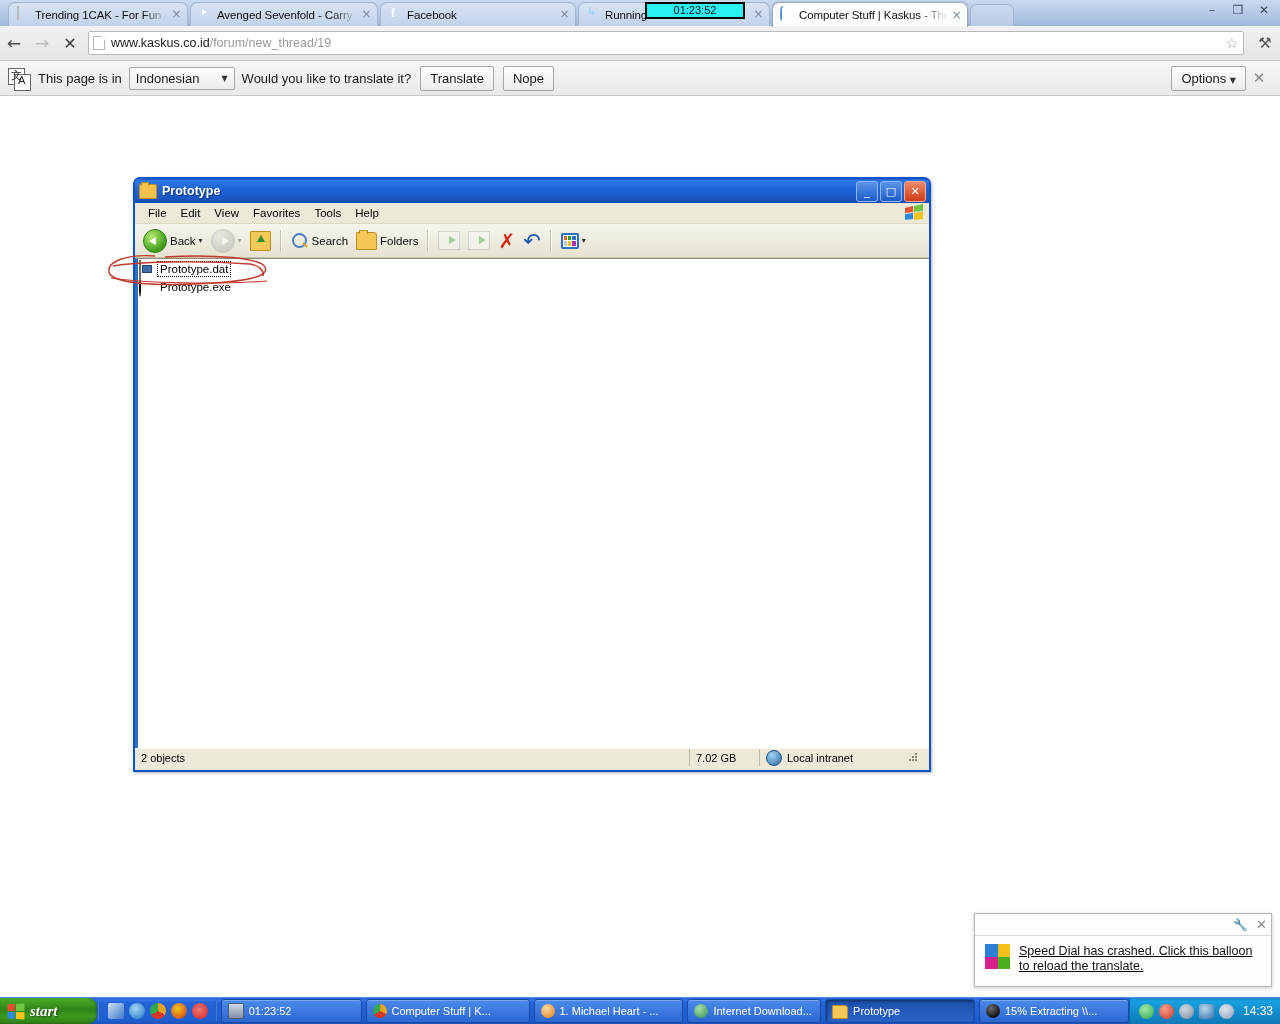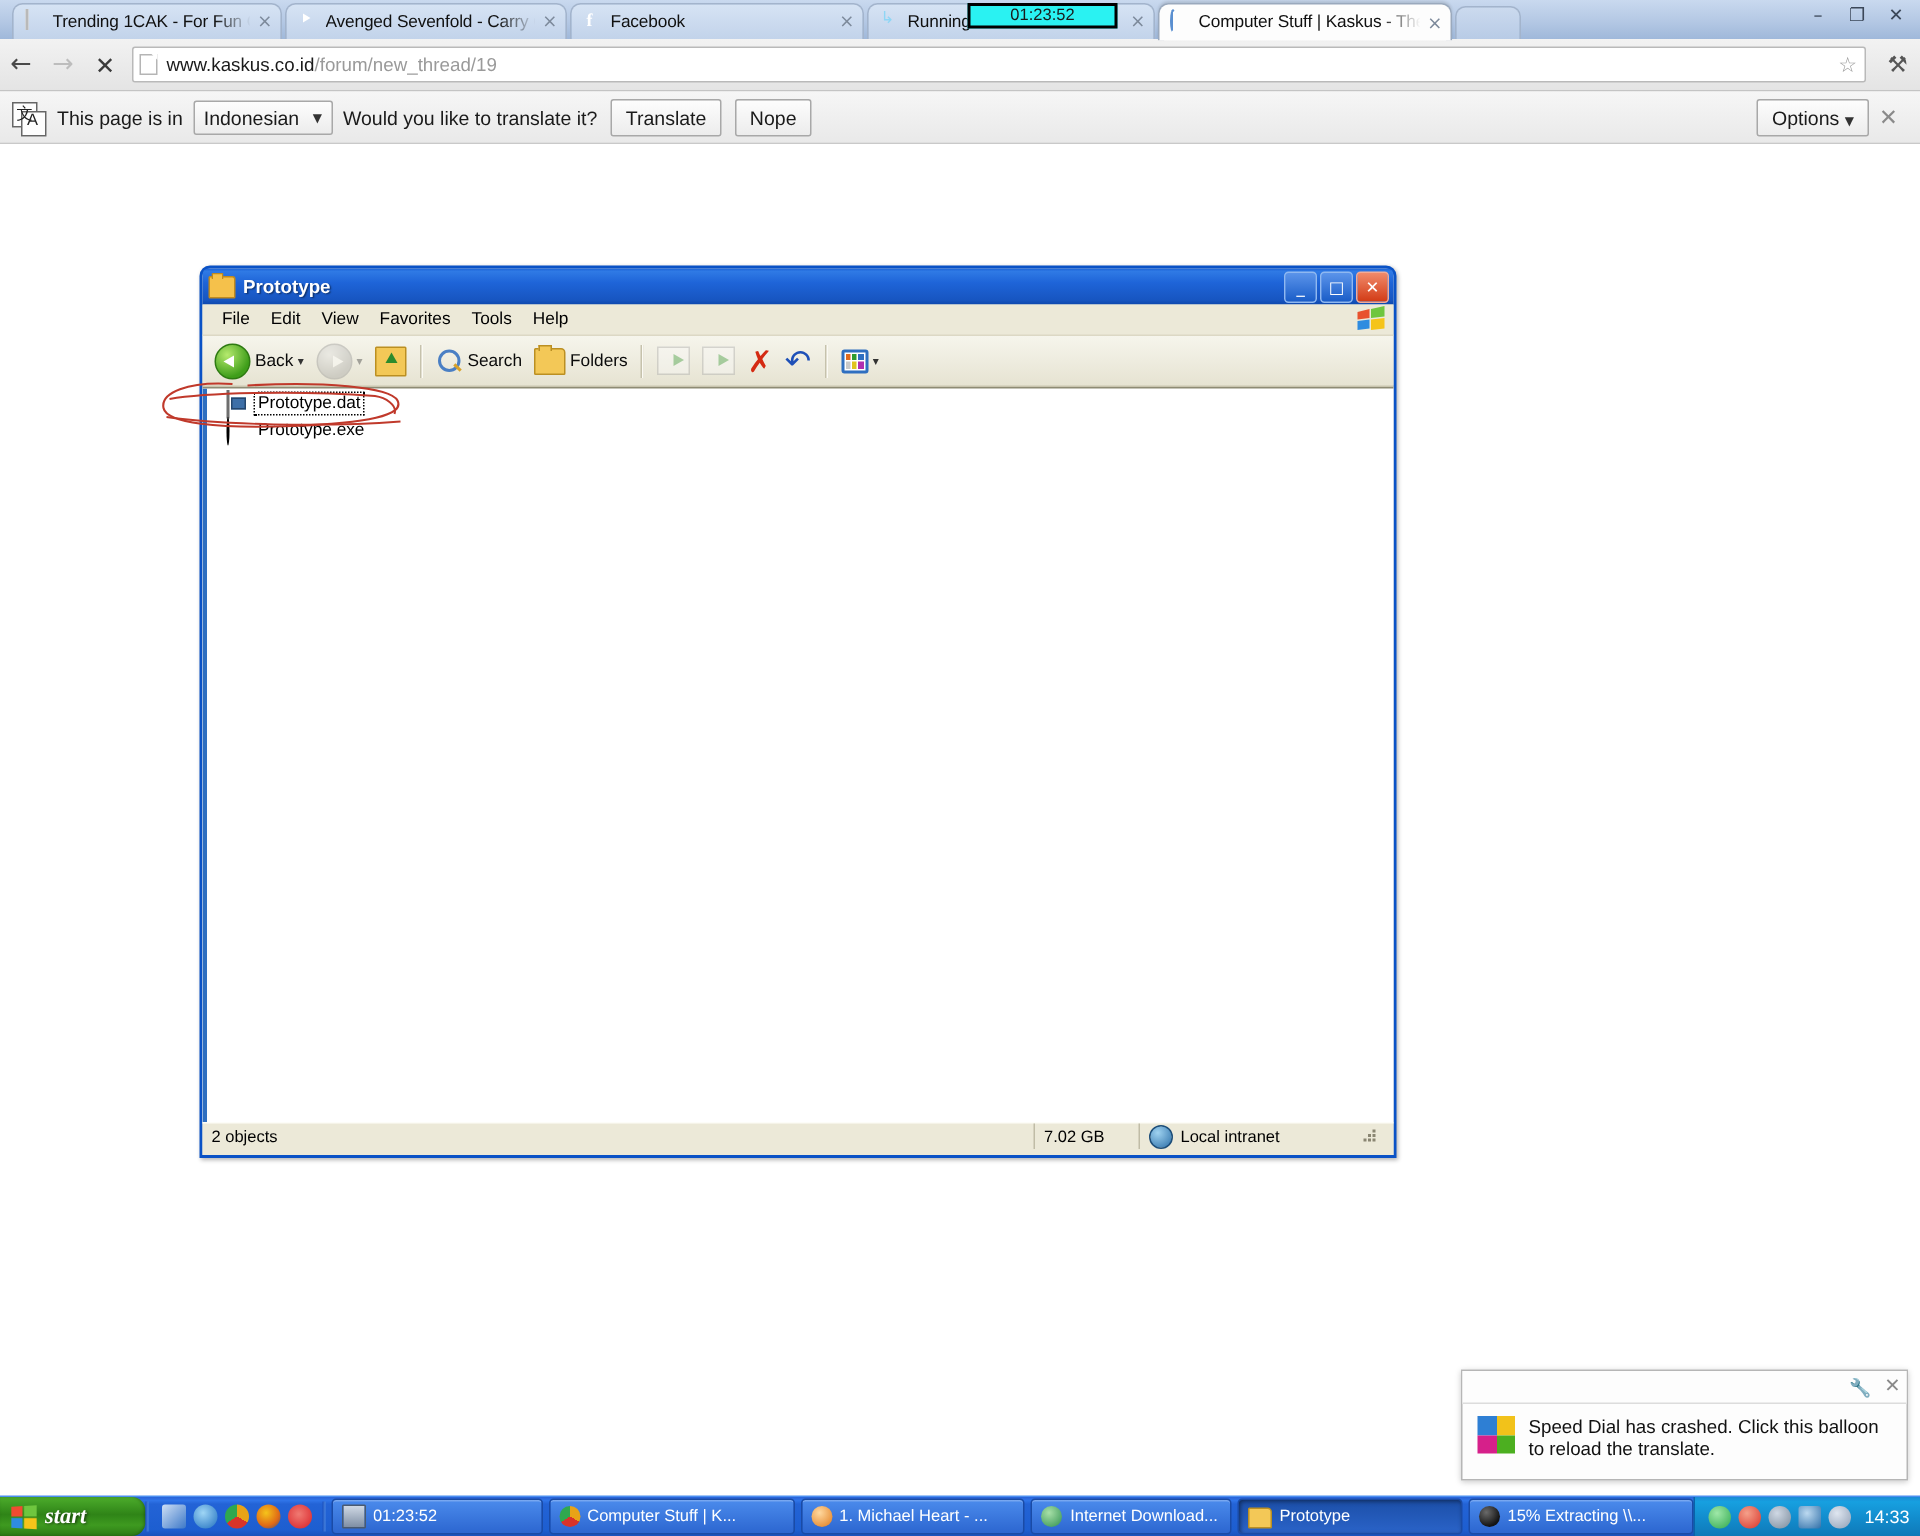--- a/index.html
+++ b/index.html
@@ -110,21 +110,21 @@
   }
   .tr-icon {
     width:22px;height:21px;position:relative;margin-right:8px;
   }
   .tr-icon .sq1{position:absolute;left:0;top:0;width:15px;height:15px;border:1px solid #666;background:#fdfdfd;}
   .tr-icon .sq2{position:absolute;left:6px;top:6px;width:15px;height:15px;border:1px solid #666;background:#fdfdfd;}
   .tr-icon .g1{position:absolute;left:3px;top:0px;font-size:11px;color:#222;}
   .tr-icon .g2{position:absolute;left:10px;top:6px;font-size:11px;color:#222;}
   .tr-select {
     border:1px solid #a8a8a8; background:linear-gradient(to bottom,#fdfdfd,#ececec);
-    border-radius:2px; padding: 3px 6px; margin:0 7px; font-size:13px; display:flex; align-items:center; gap:9px;
+    border-radius:2px; padding: 3px 6px; margin:0 7px; font-size:13px; display:flex; align-items:center; gap:22px;
   }
   .tr-btn {
     border:1px solid #a8a8a8; background:linear-gradient(to bottom,#fdfdfd,#ececec);
     border-radius:2px; padding: 4px 9px; margin-left:9px; font-size:13px;
   }
   .tr-right { margin-left:auto; display:flex; align-items:center; }
   .tr-close { width:26px; text-align:center; color:#8a8a8a; font-size:15px; font-family:"DejaVu Sans",sans-serif;}
 
   .page-canvas { position:absolute; left:0; top:96px; width:1280px; height:902px; background:#fff; }
 
@@ -194,21 +194,21 @@
 
   .xp-listarea {
     position:absolute; left:0; right:0; top:79px; bottom:22px;
     background:#fff; border-top:1px solid #8e8b74;
     overflow:hidden;
   }
   .xp-listarea::before{
     content:""; position:absolute; left:0; top:0; width:3px; height:100%;
     background:#2f6fc0;
   }
-  .file-row { display:flex; align-items:center; height:16px; padding-left:16px; }
+  .file-row { display:flex; align-items:center; height:16px; padding-left:4px; }
   .file-icon { width:16px; height:16px; margin-right:3px; position:relative; flex:0 0 16px;}
   .icon-dat {
     width:15px;height:13px;background:linear-gradient(to bottom,#f3f3f3,#cfcfcf);
     border:1px solid #6e6e6e;margin-top:2px;position:relative;
   }
   .icon-dat:after{content:"";position:absolute;left:2px;top:4px;width:8px;height:6px;background:#3d6fa8;border:1px solid #24466d;}
   .icon-exe {
     width:14px;height:14px;border-radius:50%;
     background:radial-gradient(circle at 33% 28%,#6a6a6a,#121212 70%);
     margin-top:1px;border:1px solid #000;
@@ -236,21 +236,21 @@
     box-shadow: 0 1px 4px rgba(0,0,0,0.22);
     box-sizing:border-box;
   }
   .balloon-head {
     height:21px; border-bottom:1px solid #dcdcdc;
     display:flex; align-items:center; justify-content:flex-end; padding-right:4px; gap:8px;
     background:#fdfdfd;
   }
   .balloon-wrench{font-size:12px;color:#7a7a7a;}
   .balloon-x{font-size:13px;color:#8a8a8a;font-family:"DejaVu Sans",sans-serif;}
-  .balloon-body{display:flex;align-items:flex-start;padding:8px 8px 0 10px;gap:9px;}
+  .balloon-body{display:flex;align-items:flex-start;padding:8px 8px 0 10px;gap:9px;text-decoration:underline;}
   .sd-icon{width:25px;height:25px;display:grid;grid-template-columns:1fr 1fr;grid-template-rows:1fr 1fr;flex:0 0 25px;}
   .sd-icon i:nth-child(1){background:#2e7fd4;}
   .sd-icon i:nth-child(2){background:#f2c21a;}
   .sd-icon i:nth-child(3){background:#d6208a;}
   .sd-icon i:nth-child(4){background:#4caf20;}
   .balloon-text{font-size:12.5px;color:#111;line-height:15px;}
 
   
   .taskbar {
     position:absolute; left:0; bottom:0; width:1280px; height:26px;

